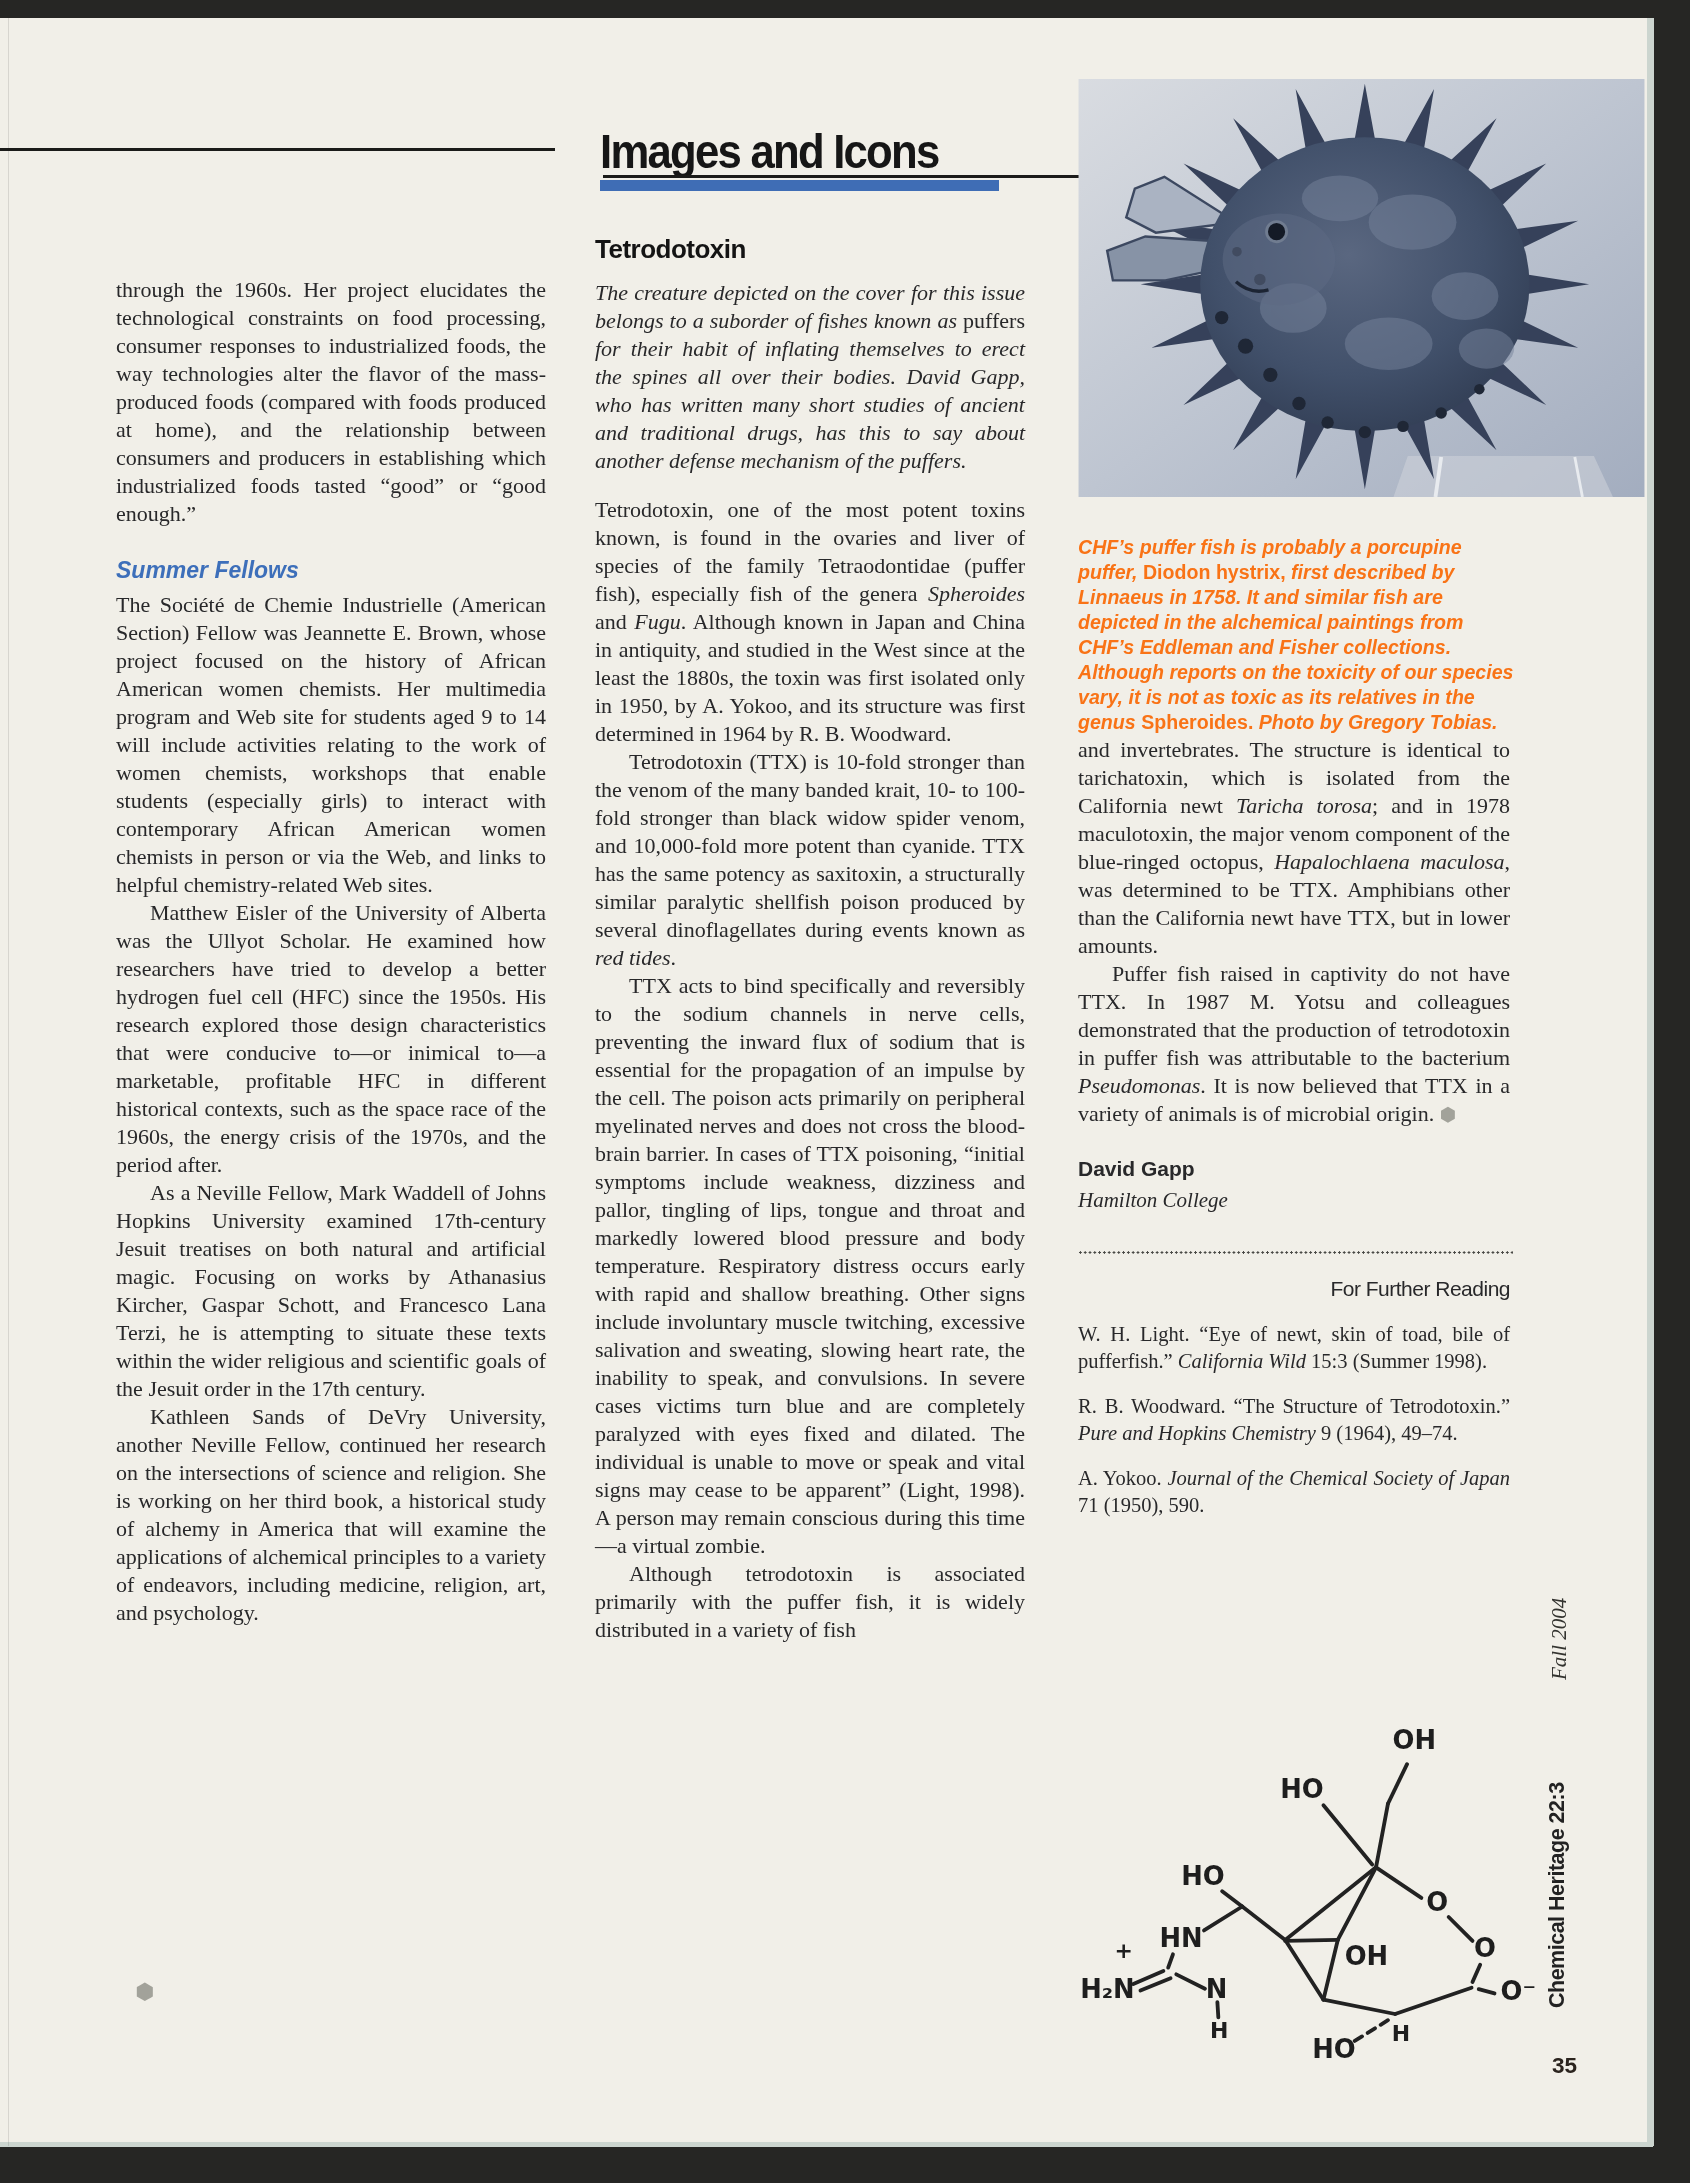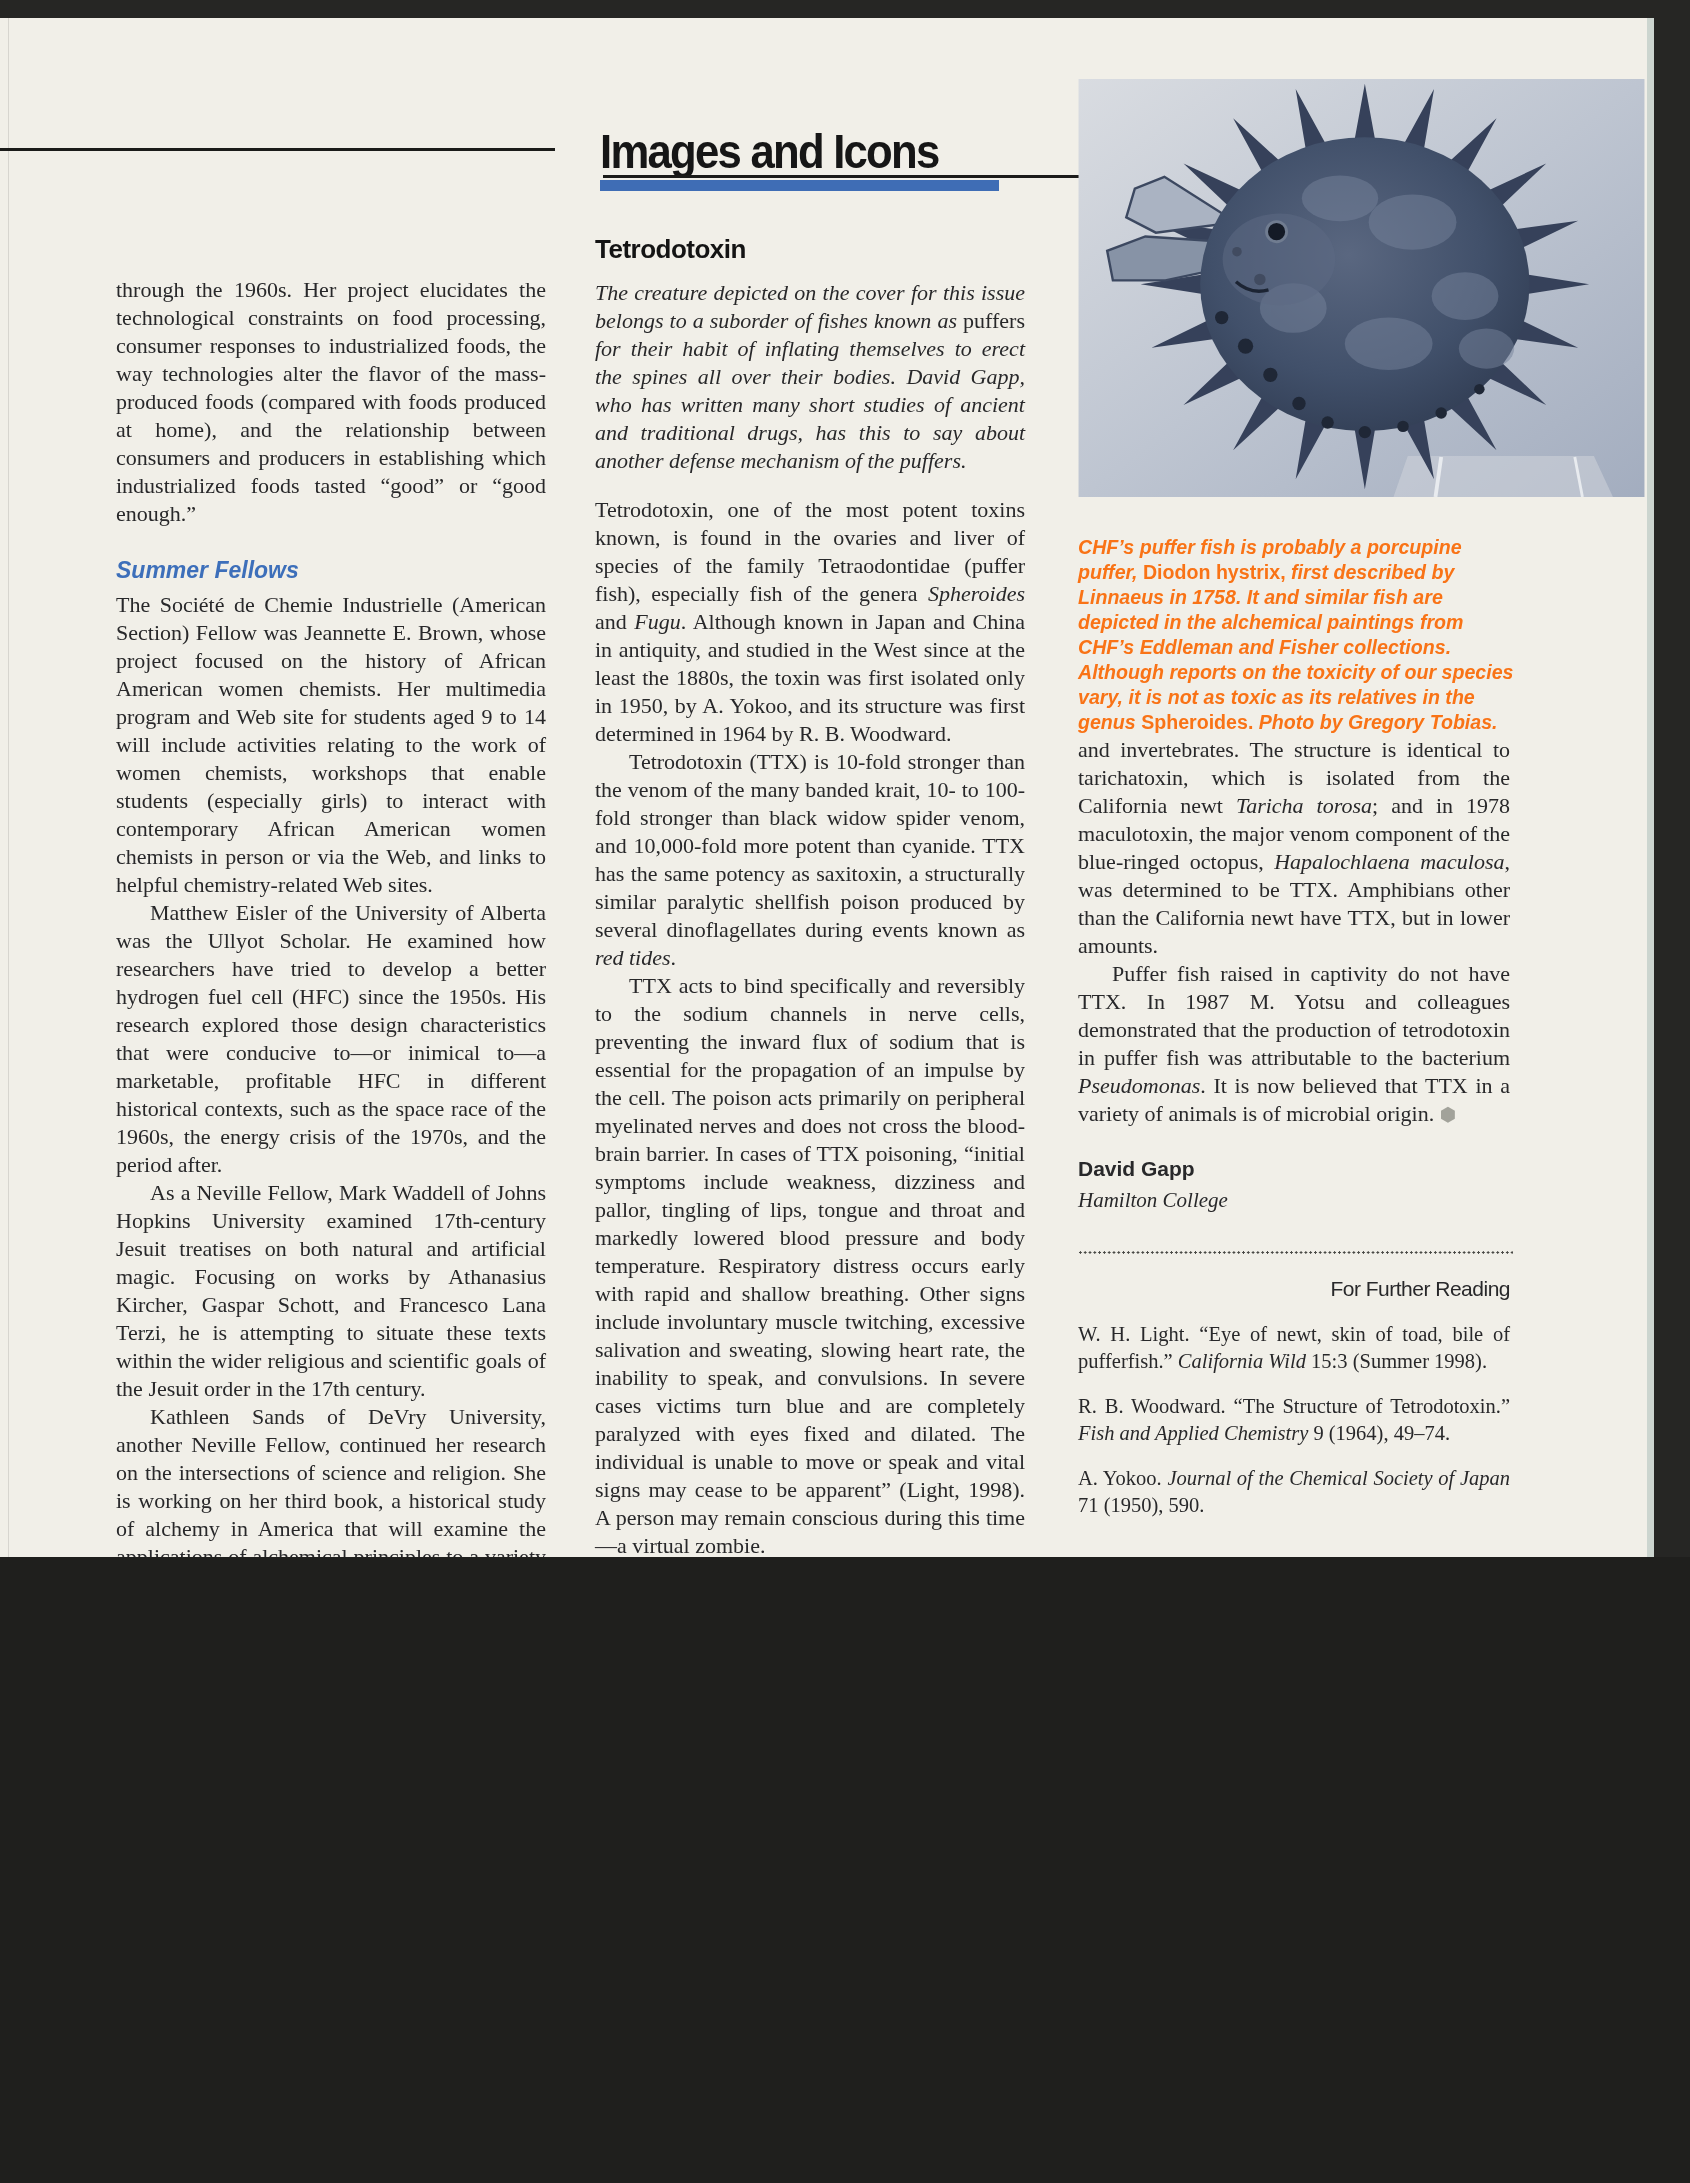--- a/index.html
+++ b/index.html
@@ -1,16 +1,16 @@
 <!DOCTYPE html>
 <html style="font-size:7.6px"><head>
 <meta charset="utf-8">
 <style>
   html,body{margin:0;padding:0;background:#1f1f1d;}
-  #canvas{position:relative;width:1691px;height:1557px;background:#262624;overflow:hidden;
+  #canvas{position:relative;width:1691px;height:2183px;background:#262624;overflow:hidden;
           font-family:"Liberation Serif","DejaVu Serif",serif;color:#262624;}
   #page{position:absolute;left:0;top:18px;width:1647px;height:2128px;background:#f1efe8;}
   #page-right-edge{position:absolute;left:1647px;top:18px;width:6.7px;height:2128px;background:#ccd5cf;}
   #page-bottom-edge{position:absolute;left:0;top:2142px;width:1653px;height:4.8px;background:#ccd5cf;}
   #crease{position:absolute;left:7.6px;top:18px;width:1.4px;height:2128px;background:rgba(60,60,55,.14);}
   .rule{position:absolute;background:#1b1b19;}
   
   .col{position:absolute;text-align:justify;font-size:22px;line-height:28px;color:#28282a;}
   .col p{margin:0;}
   .indent{text-indent:34px;}
@@ -149,21 +149,21 @@
   <p class="caption" style="left:1078px;top:515px;width:444px;"><span style="font-style: italic;">CHF’s puffer fish is probably a porcupine puffer, </span><span style="font-style: normal;">Diodon hystrix</span><span style="font-style: normal;">, </span><span style="font-style: italic;">first described by Linnaeus in 1758. It and similar fish are depicted in the alchemical paintings from CHF’s Eddleman and Fisher collections. Although reports on the toxicity of our species vary, it is not as toxic as its relatives in the genus </span><span style="font-style: normal;">Spheroides</span><span style="font-style: normal;">. </span><span style="font-style: italic;">Photo by Gregory Tobias.</span></p>
 
   <div class="col" style="left:1078px;top:736px;width:432px;">
     <p><span>and invertebrates. The structure is identical to tarichatoxin, which is isolated from the California newt </span><span style="font-style: italic;">Taricha torosa</span><span>; and in 1978 maculotoxin, the major venom component of the blue-ringed octopus, </span><span style="font-style: italic;">Hapalochlaena maculosa</span><span>, was determined to be TTX. Amphibians other than the California newt have TTX, but in lower amounts.</span></p>
     <p class="indent"><span><span>Puffer fish raised in captivity do not have TTX. In 1987 M. Yotsu and colleagues demonstrated that the production of tetrodotoxin in puffer fish was attributable to the bacterium </span><span style="font-style: italic;">Pseudomonas</span><span>. It is now believed that TTX in a variety of animals is of microbial origin. </span></span><span class="orn">⬢</span></p>
     <p class="author">David Gapp</p>
     <p class="affil">Hamilton College</p>
     <div class="dotrule"></div>
     <p class="fr-head">For Further Reading</p>
     <p class="ref"><span>W. H. Light. “Eye of newt, skin of toad, bile of pufferfish.” </span><span style="font-style: italic;">California Wild</span><span> 15:3 (Summer 1998).</span></p>
-    <p class="ref"><span>R. B. Woodward. “The Structure of Tetrodotoxin.” </span><span style="font-style: italic;">Fish and Applied Chemistry</span><span> 9 (1964), 49–74.</span></p>
+    <p class="ref"><span>R. B. Woodward. “The Structure of Tetrodotoxin.” </span><span style="font-style: italic;">Pure and Hopkins Chemistry</span><span> 9 (1964), 49–74.</span></p>
     <p class="ref"><span>A. Yokoo. </span><span style="font-style: italic;">Journal of the Chemical Society of Japan</span><span> 71 (1950), 590.</span></p>
   </div>
 
 
   <svg id="chem" viewBox="0 0 1080 770">
     <g>
       <line x1="695" y1="132" x2="655" y2="215"></line>
       <line x1="655" y1="215" x2="630" y2="348"></line>
       <line x1="520" y1="218" x2="622" y2="342"></line>
       <line x1="630" y1="348" x2="440" y2="500"></line>

